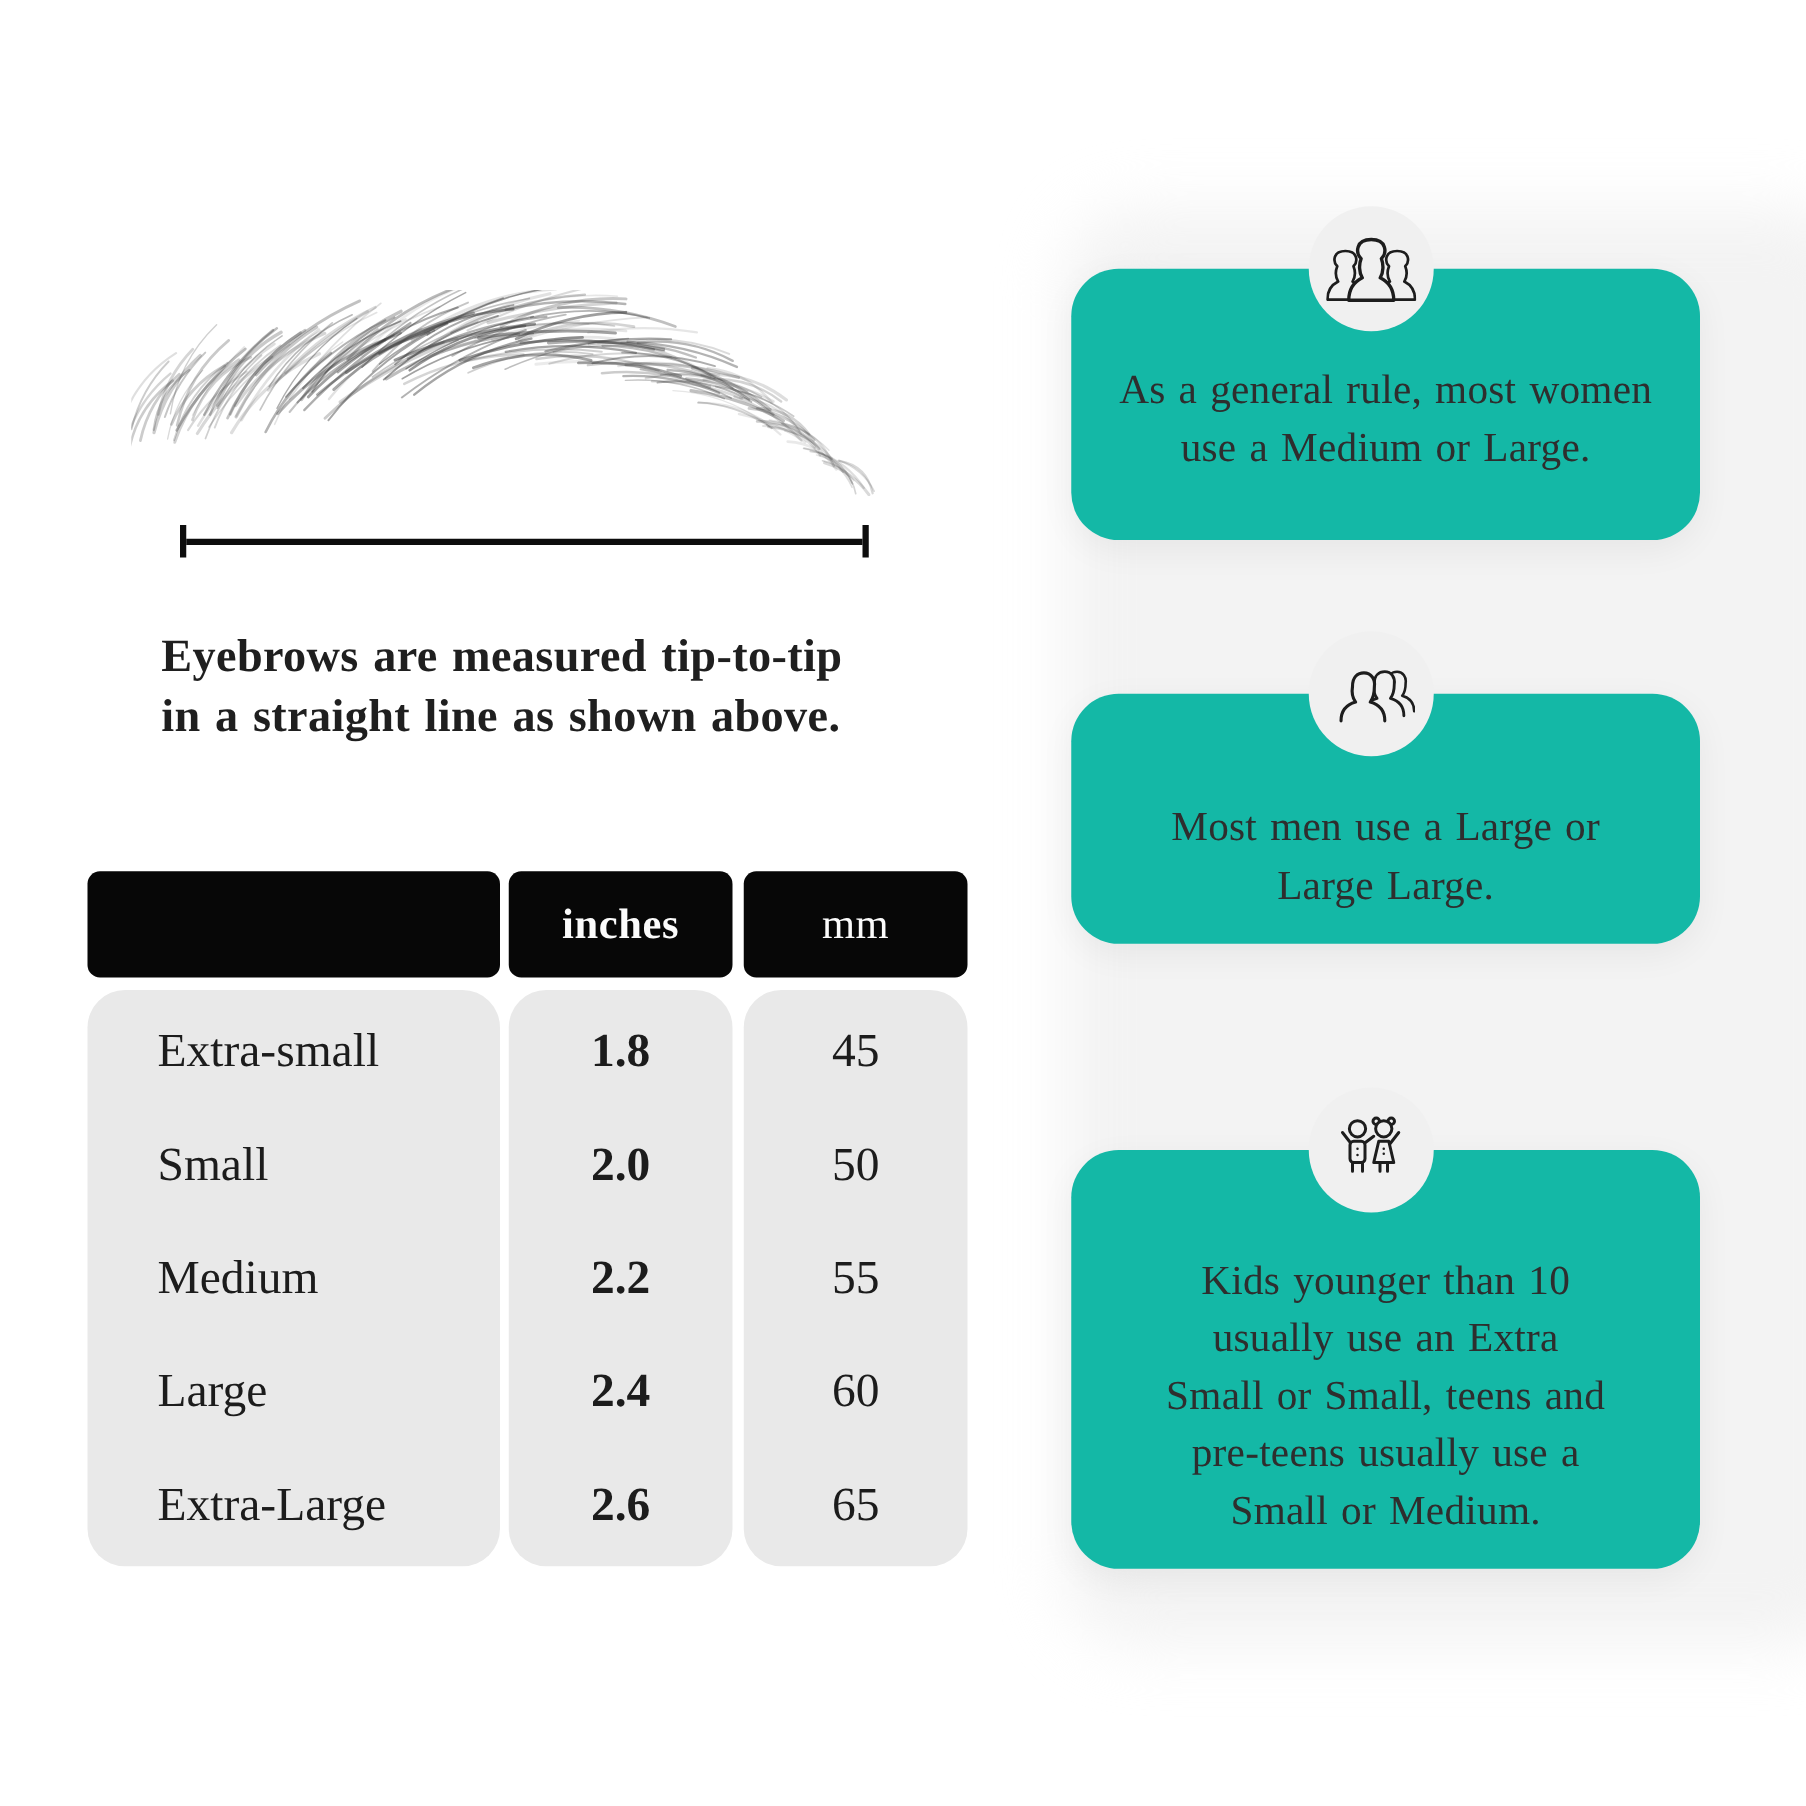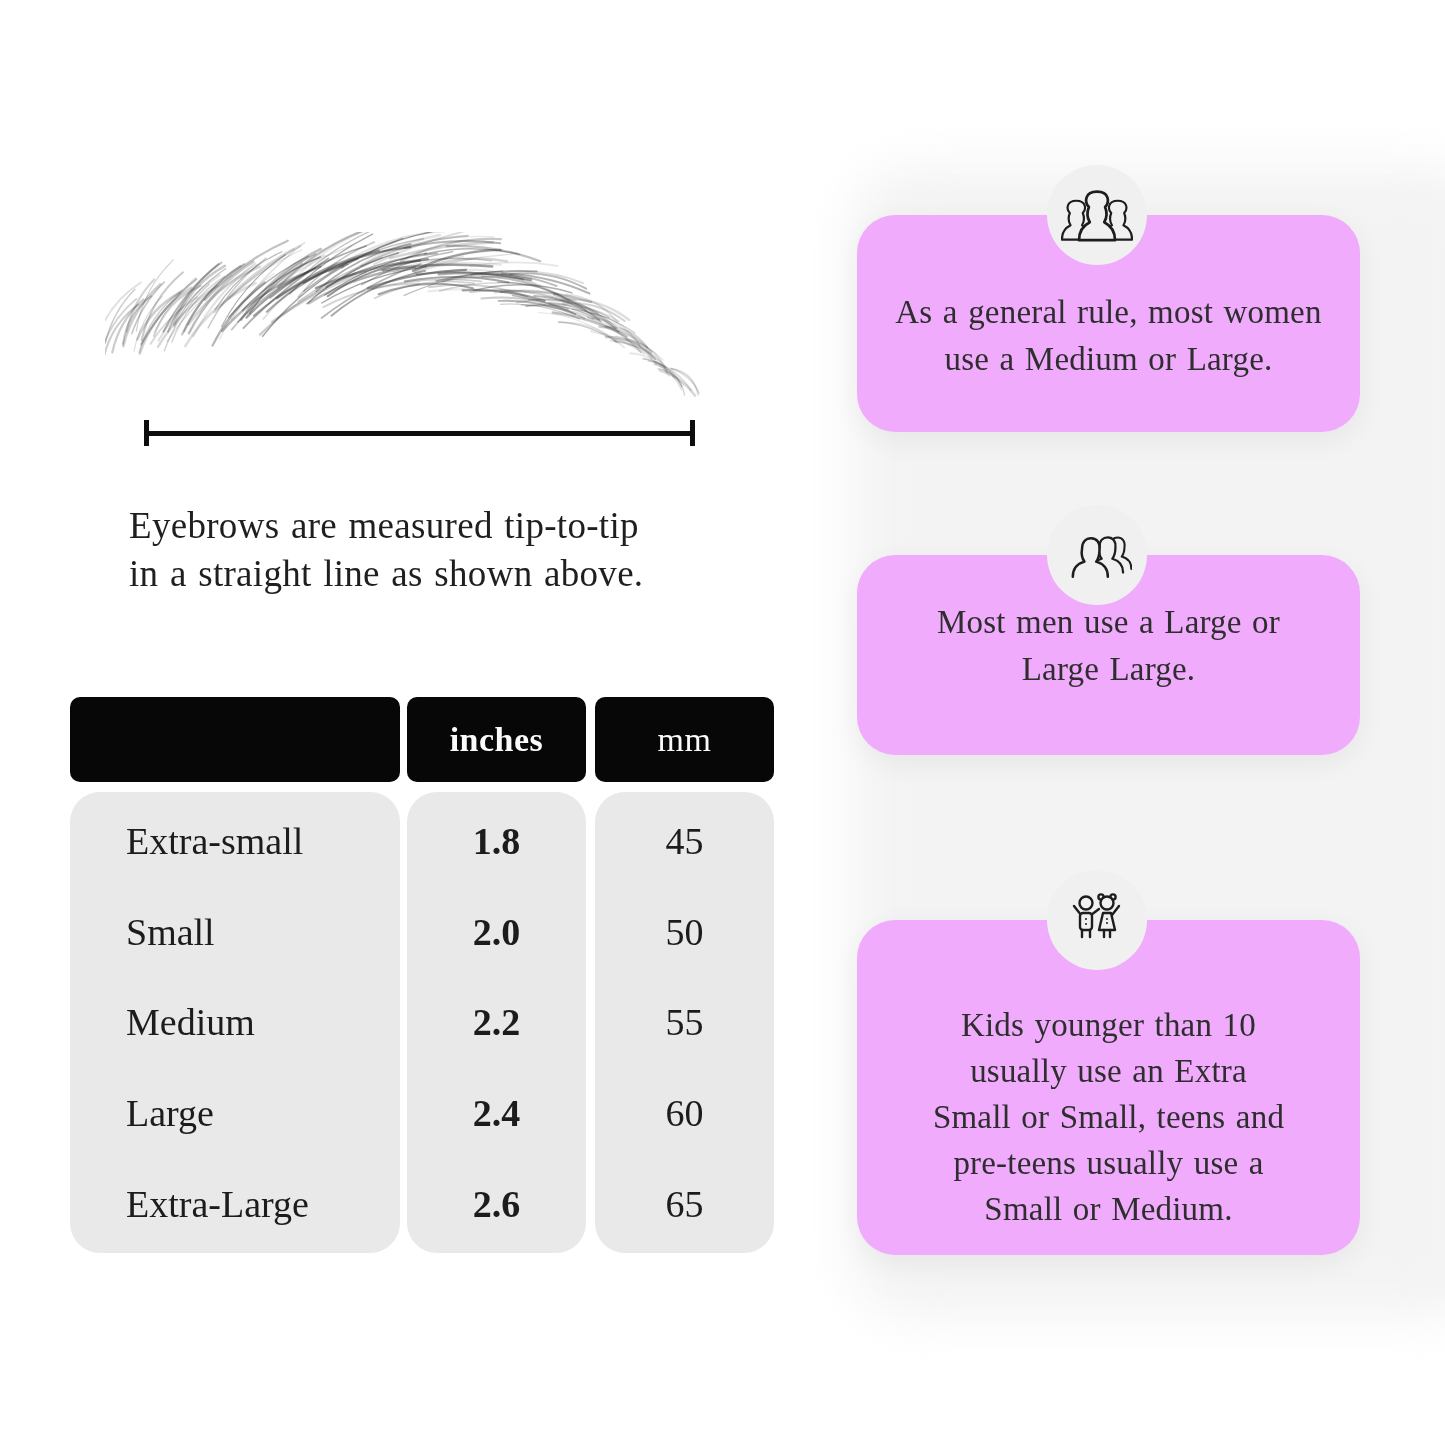--- a/index.html
+++ b/index.html
@@ -9,47 +9,47 @@
     font-family:"Liberation Serif","DejaVu Serif",serif;
     color:#242424;
   }
   
   .brow{position:absolute; left:105px; top:232px; width:600px; height:165px;}
   .measure{position:absolute; left:144px; top:420px; width:551px; height:26px;
     display:flex; align-items:center;}
   .measure .tick{width:5px; height:26px; background:#0d0d0d;}
   .measure .bar{flex:1; height:5px; background:#0d0d0d;}
   .caption{position:absolute; left:129px; top:502px; font-size:37px; line-height:48px;
-    color:#1f1f1f; letter-spacing:0.3px; word-spacing:2px; white-space:nowrap;}
+    color:#1f1f1f; letter-spacing:0.3px; word-spacing:2px; white-space:nowrap;font-weight:bold;}
   
   .th,.tb{position:absolute; box-sizing:border-box; border-radius:10px;}
   .col-a{left:70px;  width:330px;}
   .col-b{left:407px; width:179px;font-weight:bold;}
   .col-c{left:595px; width:179px;}
   .th{top:697px; height:85px; background:#070707; color:#fbfbfb;
       display:flex; align-items:center; justify-content:center;
       font-size:34px; letter-spacing:0.5px;}
   .tb{top:792px; height:461px; background:#e9e9e9;
       display:flex; flex-direction:column; padding:4px 0;border-radius:30px;}
   .tb .cell{flex:1; display:flex; align-items:center; font-size:38px; color:#1c1c1c;}
   .tb.labels .cell{justify-content:flex-start; padding-left:56px;}
   .tb.vals .cell{justify-content:center;}
   
   .backdrop{position:absolute; left:852px; top:168px; width:640px; height:1148px;
     background:#f3f3f3; border-radius:60px; filter:blur(24px);}
-  .card{position:absolute; left:857px; width:503px; background:#f0abfc;
+  .card{position:absolute; left:857px; width:503px; background:#14b8a6;
     border-radius:38px; box-shadow:0 8px 28px rgba(0,0,0,0.055);
     box-sizing:border-box;}
   .card-1{top:215px; height:217px;}
   .card-2{top:555px; height:200px;}
   .card-3{top:920px; height:335px;}
   .card-text{text-align:center; font-size:33px; line-height:47px; color:#2e2e2e;
     word-spacing:2px; letter-spacing:0.2px;}
   .card-1 .card-text{margin-top:74px;}
-  .card-2 .card-text{margin-top:44px;}
+  .card-2 .card-text{margin-top:84px;}
   .card-3 .card-text{margin-top:82px; line-height:46px;}
   .icon-circle{position:absolute; left:1047px; width:100px; height:100px;
     border-radius:50%; background:#f0f0f0;
     display:flex; align-items:center; justify-content:center;}
   .circle-1{top:165px;} .circle-2{top:505px;} .circle-3{top:870px;}
   .fig{fill:#f0f0f0; stroke:#1d1d1d; stroke-width:3; stroke-linejoin:round;}
   .mfill{fill:#f0f0f0; stroke:none;}
   .mline{fill:none; stroke:#1d1d1d; stroke-width:3; stroke-linecap:round; stroke-linejoin:round;}
   .kshape{fill:#f0f0f0; stroke:#1d1d1d; stroke-width:2.4; stroke-linejoin:round; stroke-linecap:round;}
   .kline{fill:none; stroke:#1d1d1d; stroke-width:2.4; stroke-linecap:round;}

